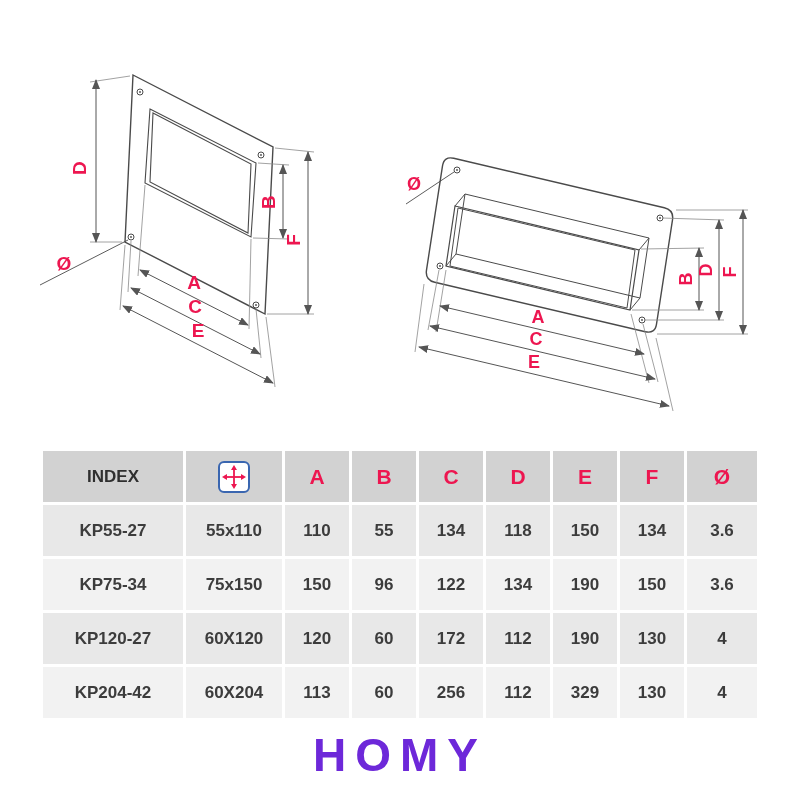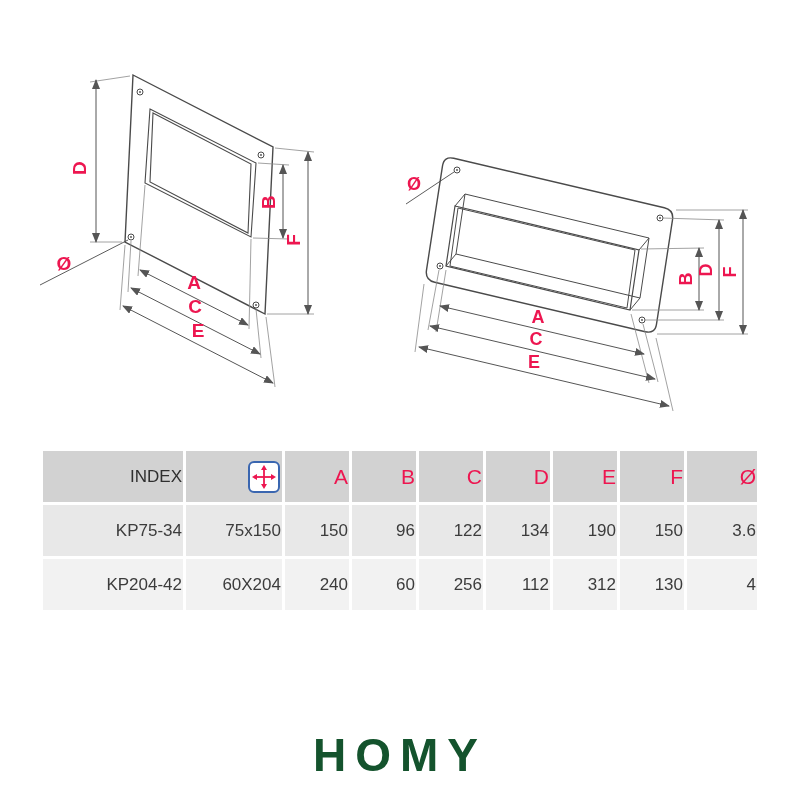--- a/index.html
+++ b/index.html
@@ -9,32 +9,32 @@
   }
   .drawing { position:absolute; }
   #left-drawing  { left:28px;  top:42px;  }
   #right-drawing { left:392px; top:128px; }
 
   table.spec {
     position:absolute; left:40px; top:448px; width:720px;
     border-collapse:separate; border-spacing:3px; table-layout:fixed;
   }
   table.spec td {
-    text-align:right; vertical-align:middle; height:49px;
-    font-weight:normal; color:#3c3c3c; font-size:17px; overflow:hidden;
+    text-align:center; vertical-align:middle; height:49px;
+    font-weight:bold; color:#3c3c3c; font-size:17px; overflow:hidden;
   }
   table.spec thead td { background:#d2d2d2; color:#2f2f2f; }
   table.spec thead td.dim-h { color:#ED1650; font-size:21px; }
   table.spec tbody tr:nth-child(odd)  td { background:#e8e8e8; }
   table.spec tbody tr:nth-child(even) td { background:#f2f2f2; }
   .icon-box { display:inline-block; vertical-align:middle; line-height:0; }
 
   .logo {
     position:absolute; left:0; right:0; top:728px; text-align:center;
-    font-size:46px; font-weight:bold; color:#14532d; letter-spacing:9px;
+    font-size:46px; font-weight:bold; color:#6d28d9; letter-spacing:9px;
   }
   svg text.dim-label { fill:#ED1650; font-weight:bold; font-family:"Liberation Sans",sans-serif; }
 </style>
 </head>
 <body>
 
 <div class="screen">
 
   <div class="drawing" id="left-drawing">
     <svg width="340" height="370" viewBox="0 0 340 370">
@@ -209,38 +209,60 @@
         <td class="dim-h">B</td>
         <td class="dim-h">C</td>
         <td class="dim-h">D</td>
         <td class="dim-h">E</td>
         <td class="dim-h">F</td>
         <td class="dim-h">Ø</td>
       </tr>
     </thead>
     <tbody>
       <tr>
+        <td>KP55-27</td>
+        <td>55x110</td>
+        <td>110</td>
+        <td>55</td>
+        <td>134</td>
+        <td>118</td>
+        <td>150</td>
+        <td>134</td>
+        <td>3.6</td>
+      </tr>
+      <tr>
         <td>KP75-34</td>
         <td>75x150</td>
         <td>150</td>
         <td>96</td>
         <td>122</td>
         <td>134</td>
         <td>190</td>
         <td>150</td>
         <td>3.6</td>
       </tr>
       <tr>
+        <td>KP120-27</td>
+        <td>60X120</td>
+        <td>120</td>
+        <td>60</td>
+        <td>172</td>
+        <td>112</td>
+        <td>190</td>
+        <td>130</td>
+        <td>4</td>
+      </tr>
+      <tr>
         <td>KP204-42</td>
         <td>60X204</td>
-        <td>240</td>
+        <td>113</td>
         <td>60</td>
         <td>256</td>
         <td>112</td>
-        <td>312</td>
+        <td>329</td>
         <td>130</td>
         <td>4</td>
       </tr>
     </tbody>
   </table>
 
   <div class="logo">HOMY</div>
 
 </div>
 

